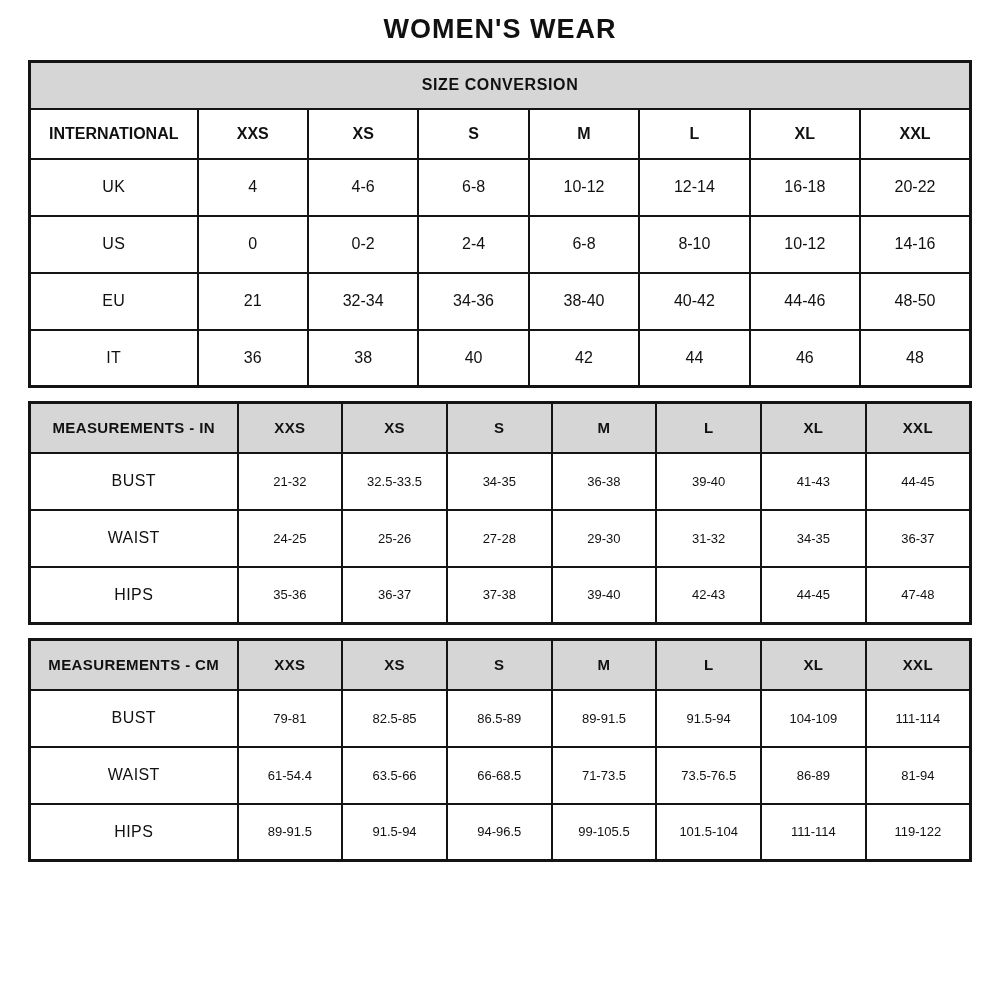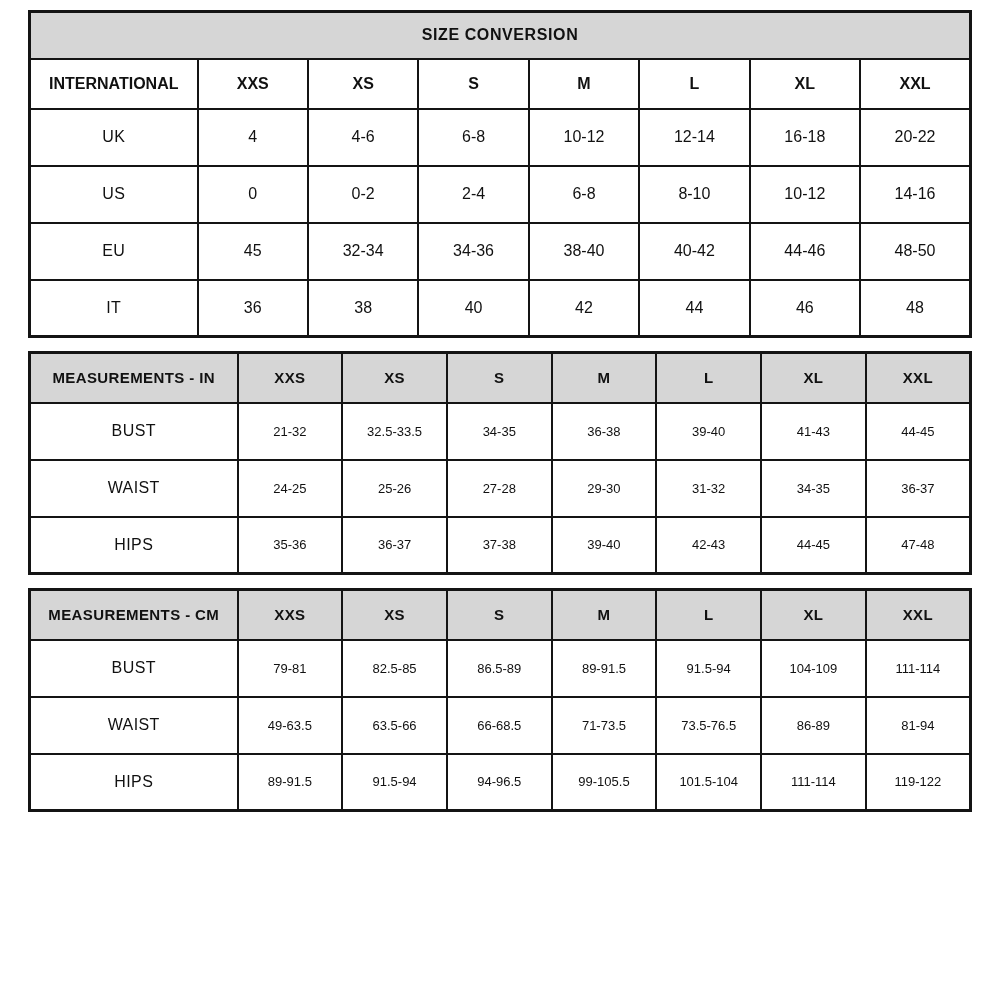--- a/index.html
+++ b/index.html
@@ -60,20 +60,21 @@
   table.measure tr.data-row { height: 57px; }
   table.measure td.value-cell { font-size: 13px; font-weight: 400; }
   table.measure td.row-label { font-size: 16px; font-weight: 400; letter-spacing: .4px; }
   table.size td.row-label { letter-spacing: .3px; }
 </style>
 </head>
 <body>
 
 <div class="page">
 
+  <h1 class="page-title">WOMEN'S WEAR</h1>
 
   <table class="size">
     <colgroup>
         <col class="c-label">
         <col span="7">
       </colgroup>
     <thead>
       <tr class="caption-row">
         <th colspan="8">SIZE CONVERSION</th>
       </tr>
@@ -104,21 +105,21 @@
           <td class="value-cell">0</td>
           <td class="value-cell">0-2</td>
           <td class="value-cell">2-4</td>
           <td class="value-cell">6-8</td>
           <td class="value-cell">8-10</td>
           <td class="value-cell">10-12</td>
           <td class="value-cell">14-16</td>
         </tr>
         <tr class="data-row">
           <td class="row-label">EU</td>
-          <td class="value-cell">45</td>
+          <td class="value-cell">21</td>
           <td class="value-cell">32-34</td>
           <td class="value-cell">34-36</td>
           <td class="value-cell">38-40</td>
           <td class="value-cell">40-42</td>
           <td class="value-cell">44-46</td>
           <td class="value-cell">48-50</td>
         </tr>
         <tr class="data-row">
           <td class="row-label">IT</td>
           <td class="value-cell">36</td>
@@ -202,21 +203,21 @@
           <td class="value-cell">79-81</td>
           <td class="value-cell">82.5-85</td>
           <td class="value-cell">86.5-89</td>
           <td class="value-cell">89-91.5</td>
           <td class="value-cell">91.5-94</td>
           <td class="value-cell">104-109</td>
           <td class="value-cell">111-114</td>
         </tr>
         <tr class="data-row">
           <td class="row-label">WAIST</td>
-          <td class="value-cell">49-63.5</td>
+          <td class="value-cell">61-54.4</td>
           <td class="value-cell">63.5-66</td>
           <td class="value-cell">66-68.5</td>
           <td class="value-cell">71-73.5</td>
           <td class="value-cell">73.5-76.5</td>
           <td class="value-cell">86-89</td>
           <td class="value-cell">81-94</td>
         </tr>
         <tr class="data-row">
           <td class="row-label">HIPS</td>
           <td class="value-cell">89-91.5</td>

